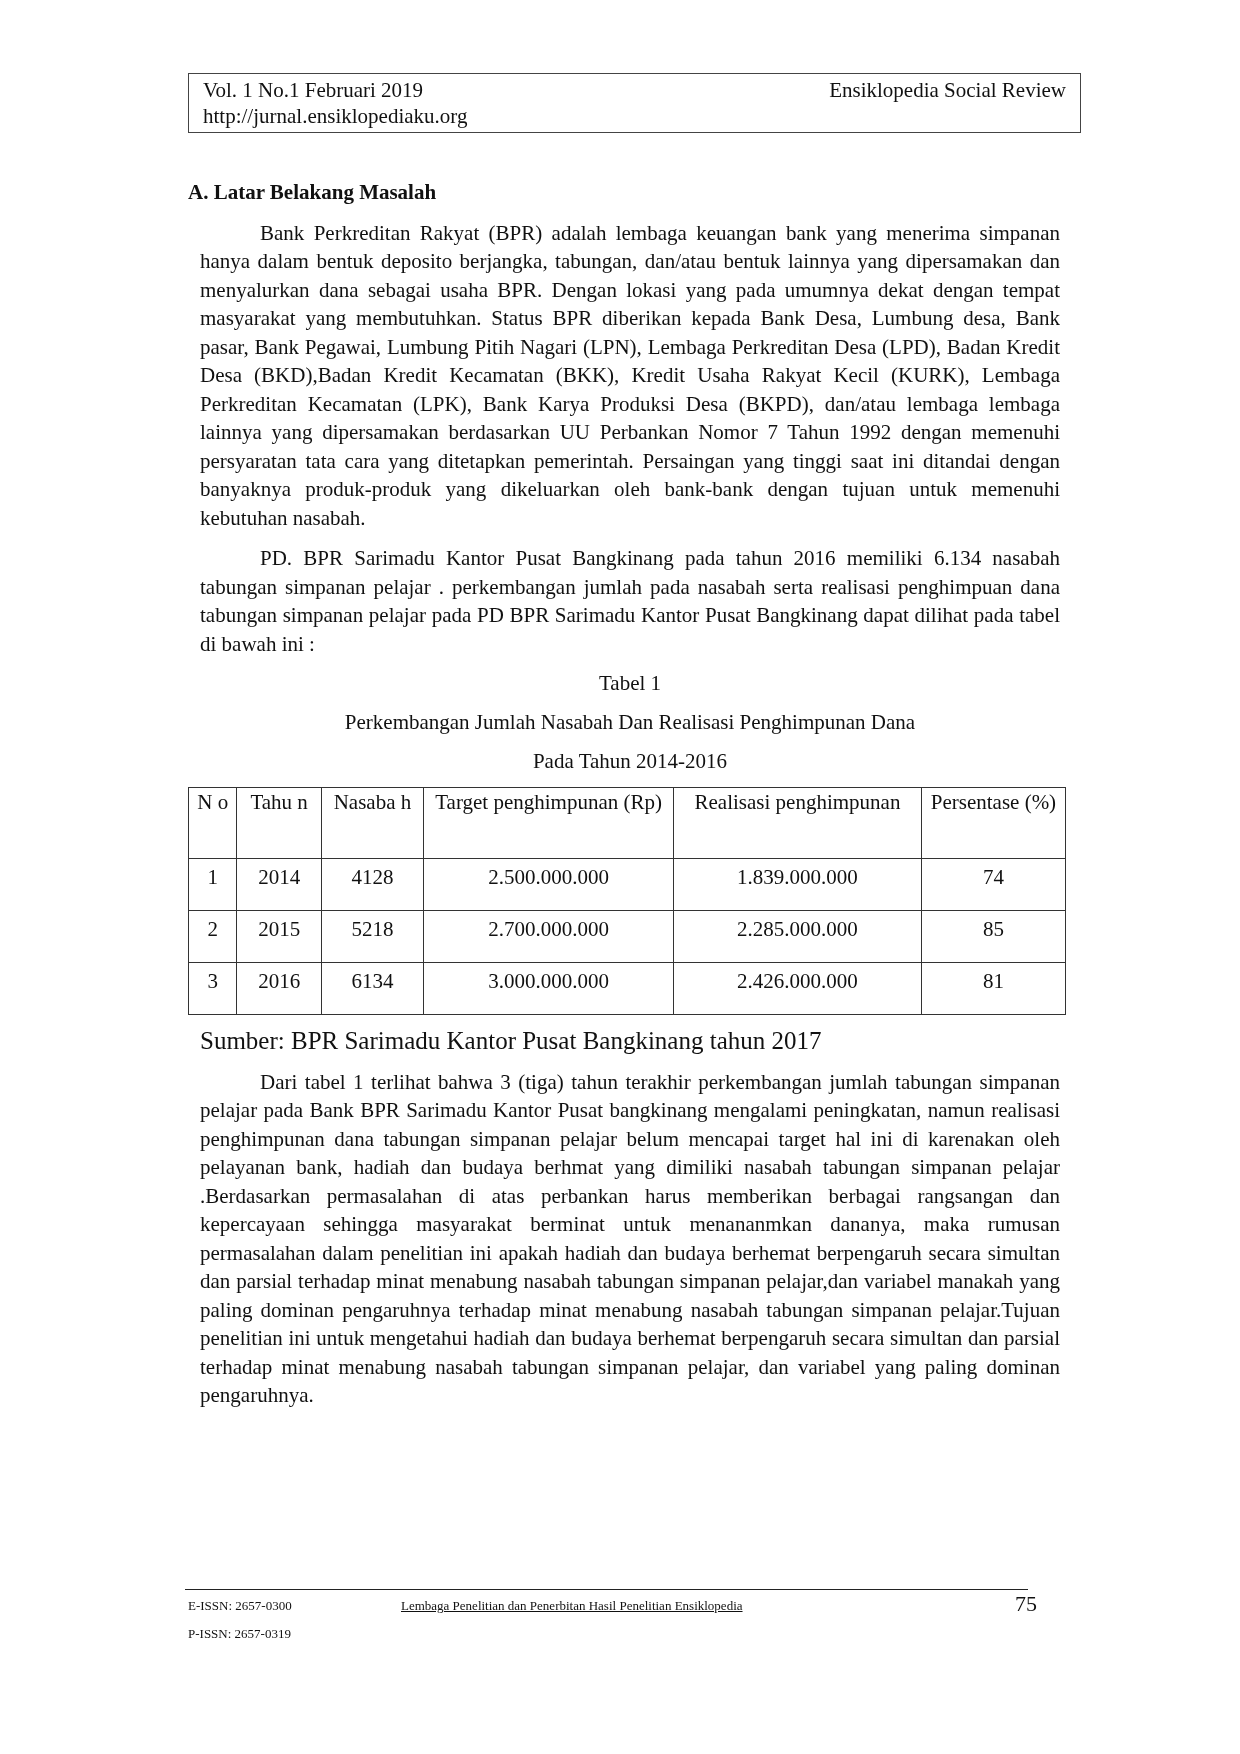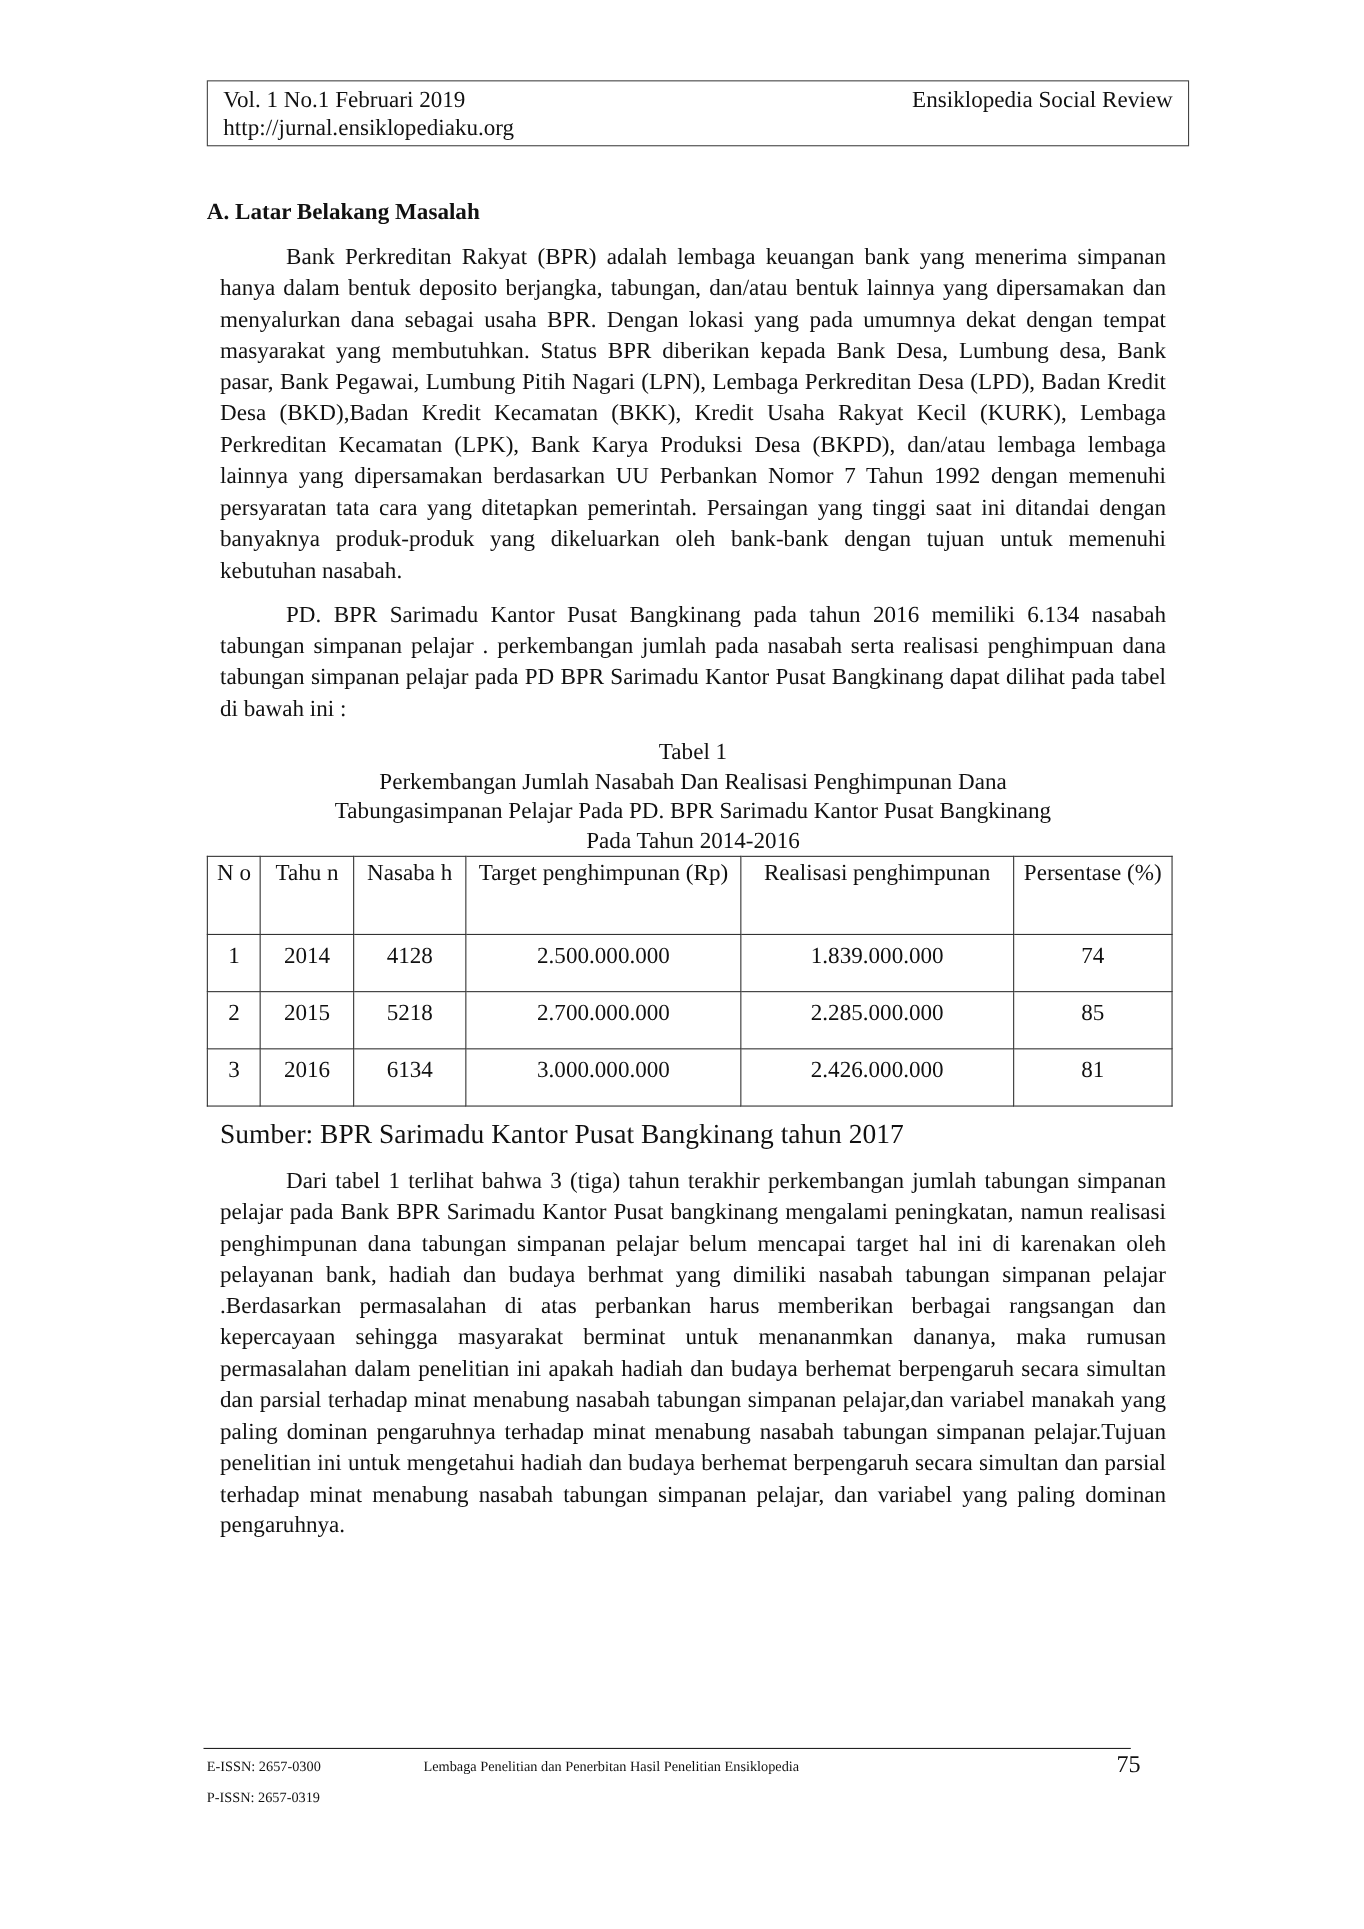--- a/index.html
+++ b/index.html
@@ -8,54 +8,53 @@
   .header-box { position: absolute; left: 188px; top: 73px; width: 893px; height: 60px;
                 border: 1.5px solid #444; box-sizing: border-box; }
   .hdr-line { position: absolute; font-size: 21px; line-height: 26px; white-space: nowrap; }
   .hdr-vol { left: 14px; top: 3px; }
   .hdr-url { left: 14px; top: 29px; }
   .hdr-journal { right: 14px; top: 3px; }
 
   .content { position: absolute; left: 188px; top: 178px; width: 884px; }
   .section-title { font-weight: bold; font-size: 21px; line-height: 28.5px; margin: 0; }
   p.body { margin: 12px; font-size: 21px; line-height: 28.5px; text-align: justify; text-indent: 60px; }
-  .center { text-align: center; font-size: 21px; line-height: 27px; margin: 0; }
+  .center { text-align: center; font-size: 21px; line-height: 27px; margin: 12px; }
 
   table.data { border-collapse: collapse; width: 878px; font-size: 21px; margin-top: 0; }
   table.data td, table.data th { border: 1.5px solid #333; text-align: center; font-weight: normal;
                                  vertical-align: top; padding: 0 2px; line-height: 28px; }
   table.data th { height: 70px; }
   table.data td { height: 47px; padding-top: 4px; }
   .src { font-size: 25px; line-height: 28.5px; margin: 12px; }
 
   .footer-rule { position: absolute; left: 185px; top: 1589px; width: 843px; height: 0;
                  border-top: 1.5px solid #222; }
   .foot { position: absolute; font-size: 13px; line-height: 24px; white-space: nowrap; }
   .foot-eissn { left: 188px; top: 1594px; }
   .foot-pissn { left: 188px; top: 1622px; }
-  .foot-pub { left: 385px; top: 1594px; }
+  .foot-pub { left: 401px; top: 1594px; text-decoration: underline; }
   .foot-page { left: 1015px; top: 1592px; font-size: 22px; }
 </style>
 </head>
 <body>
 
 <div class="header-box">
   <span class="hdr-line hdr-vol">Vol. 1 No.1 Februari 2019</span>
   <span class="hdr-line hdr-url">http://jurnal.ensiklopediaku.org</span>
   <span class="hdr-line hdr-journal">Ensiklopedia Social Review</span>
 </div>
 
 <div class="content">
   <h2 class="section-title">A. Latar Belakang Masalah</h2>
   <p class="body">Bank Perkreditan Rakyat (BPR) adalah lembaga keuangan bank yang menerima simpanan hanya dalam bentuk deposito berjangka, tabungan, dan/atau bentuk lainnya yang dipersamakan dan menyalurkan dana sebagai usaha BPR. Dengan lokasi yang pada umumnya dekat dengan tempat masyarakat yang membutuhkan. Status BPR diberikan kepada Bank Desa, Lumbung desa, Bank pasar, Bank Pegawai, Lumbung Pitih Nagari (LPN), Lembaga Perkreditan Desa (LPD), Badan Kredit Desa (BKD),Badan Kredit  Kecamatan  (BKK), Kredit Usaha Rakyat Kecil (KURK), Lembaga Perkreditan Kecamatan (LPK), Bank Karya Produksi Desa (BKPD), dan/atau lembaga lembaga lainnya yang dipersamakan berdasarkan UU Perbankan Nomor 7 Tahun 1992 dengan memenuhi persyaratan tata cara yang ditetapkan pemerintah. Persaingan yang tinggi saat ini ditandai dengan banyaknya produk-produk yang dikeluarkan oleh bank-bank dengan tujuan untuk memenuhi kebutuhan nasabah.</p>
   <p class="body">PD. BPR Sarimadu Kantor  Pusat Bangkinang pada tahun 2016 memiliki 6.134 nasabah  tabungan simpanan pelajar . perkembangan jumlah pada nasabah serta realisasi penghimpuan dana tabungan simpanan pelajar pada PD BPR Sarimadu Kantor Pusat Bangkinang dapat dilihat pada tabel di bawah ini :</p>
 
   <p class="center">Tabel 1</p>
   <p class="center">Perkembangan Jumlah Nasabah  Dan Realisasi Penghimpunan Dana</p>
-  <p class="center">Tabungasimpanan Pelajar Pada PD. BPR Sarimadu Kantor Pusat Bangkinang</p>
   <p class="center">Pada Tahun 2014-2016</p>
 
   <table class="data">
     <colgroup>
       <col style="width:49px">
         <col style="width:85px">
         <col style="width:103px">
       <col style="width:252px">
         <col style="width:250px">
         <col style="width:145px">

